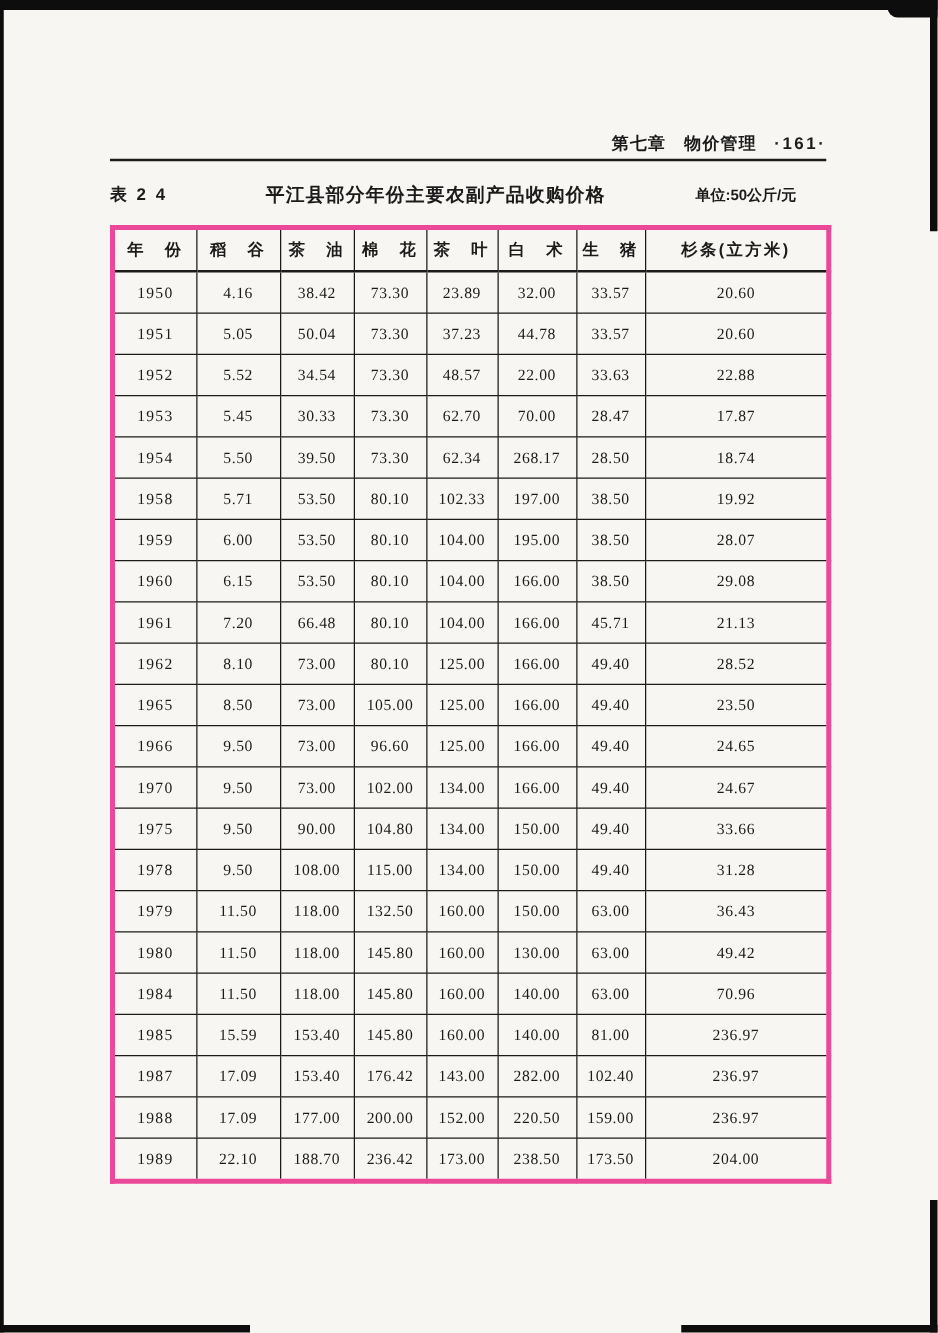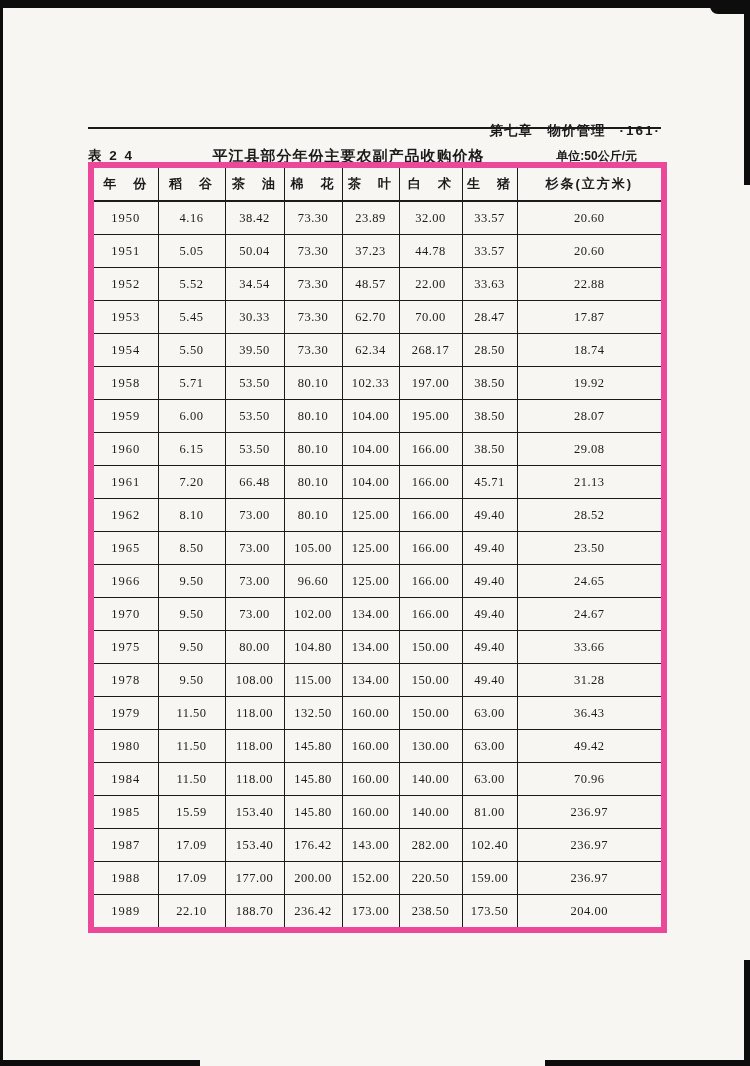--- a/index.html
+++ b/index.html
@@ -16,42 +16,42 @@
   .edge-right-top{right:0;top:0;width:6px;height:185px;}
   .edge-right-bottom{right:0;top:960px;width:6px;height:106px;}
   .edge-bottom-left{left:0;bottom:0;width:200px;height:6px;}
   .edge-bottom-right{left:545px;bottom:0;width:205px;height:6px;}
   .edge-top-right-blob{right:0;top:0;width:40px;height:14px;border-radius:0 0 0 8px;}
 
   .running-header{
     position:absolute;top:106px;left:88px;width:573px;
     text-align:right;
     font-family:"Liberation Sans","DejaVu Sans",sans-serif;
-    font-weight:bold;font-size:13.5px;letter-spacing:1px;margin-top:16px;
+    font-weight:bold;font-size:13.5px;letter-spacing:1px;
   }
   .running-header .pageno{margin-left:14px;letter-spacing:2px;}
   .header-rule{
     position:absolute;top:127px;left:88px;width:573px;height:2px;
     background:#1b1b1b;
   }
 
   .caption-row{
     position:absolute;top:143px;left:80px;width:573px;height:26px;
     display:flex;align-items:center;
     font-family:"Liberation Sans","DejaVu Sans",sans-serif;
     font-weight:bold;
   }
   .caption-label{font-size:13.5px;letter-spacing:2px;padding-left:8px;width:90px;}
   .caption-title{flex:1;text-align:center;font-size:15px;letter-spacing:1px;}
   .caption-unit{width:118px;font-size:12px;text-align:right;padding-right:16px;white-space:nowrap;}
 
   table.price-table{
-    position:absolute;top:162px;left:88px;width:573px;
+    position:absolute;top:180px;left:88px;width:573px;
     border-collapse:collapse;table-layout:fixed;
-    border:6px solid #ec4899;
+    border:4px solid #ec4899;
   }
   table.price-table th{
     border:1px solid #1b1b1b;border-bottom:2px solid #1b1b1b;
     height:30px;
     font-family:"Liberation Sans","DejaVu Sans",sans-serif;
     font-weight:bold;font-size:13px;letter-spacing:2px;
     text-align:center;vertical-align:middle;white-space:nowrap;
   }
   table.price-table td{
     border:1px solid #1b1b1b;
@@ -234,21 +234,21 @@
         <td>73.00</td>
         <td>102.00</td>
         <td>134.00</td>
         <td>166.00</td>
         <td>49.40</td>
         <td>24.67</td>
       </tr>
       <tr>
         <td class="year">1975</td>
         <td>9.50</td>
-        <td>80.00</td>
+        <td>90.00</td>
         <td>104.80</td>
         <td>134.00</td>
         <td>150.00</td>
         <td>49.40</td>
         <td>33.66</td>
       </tr>
       <tr>
         <td class="year">1978</td>
         <td>9.50</td>
         <td>108.00</td>

